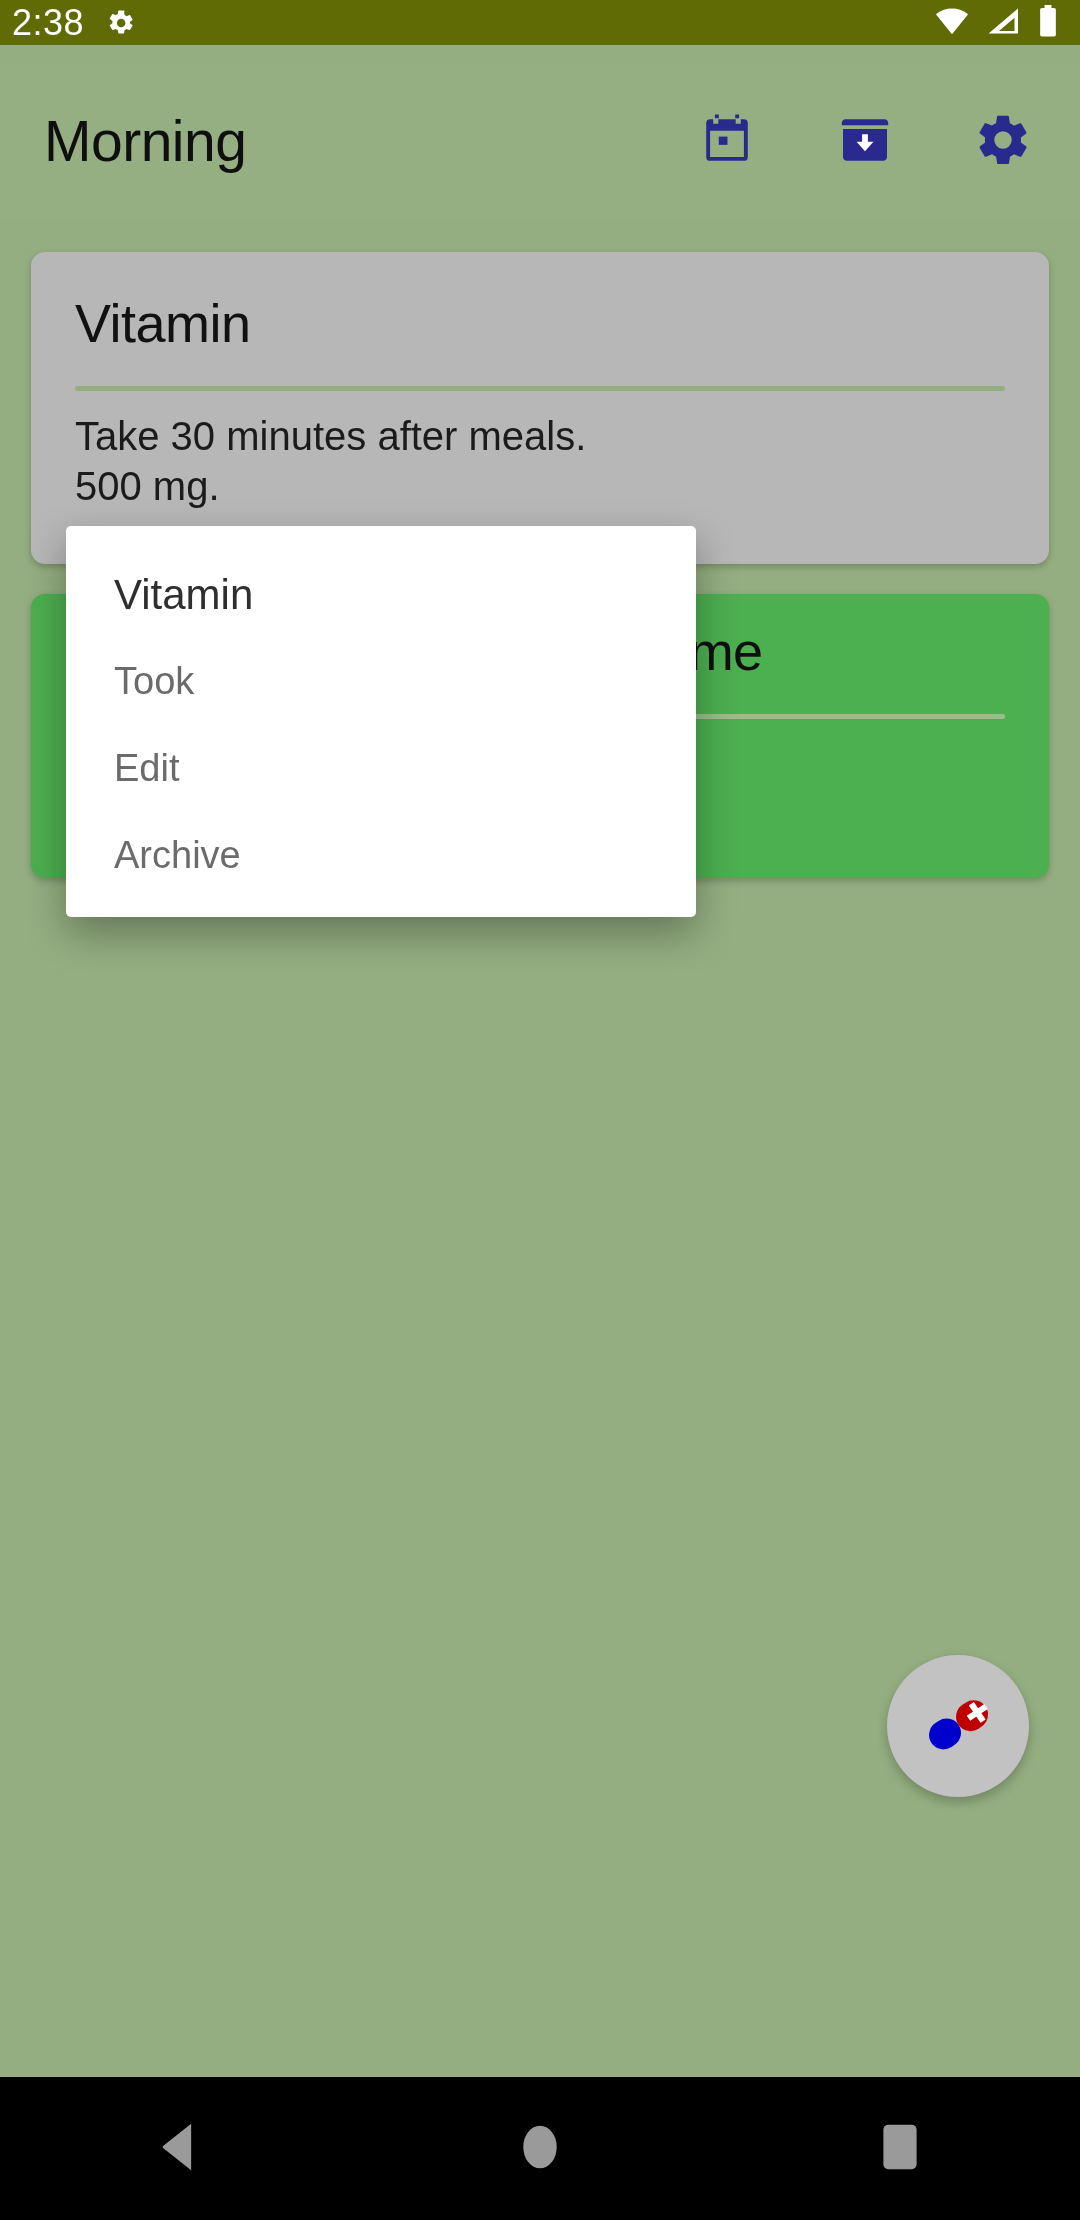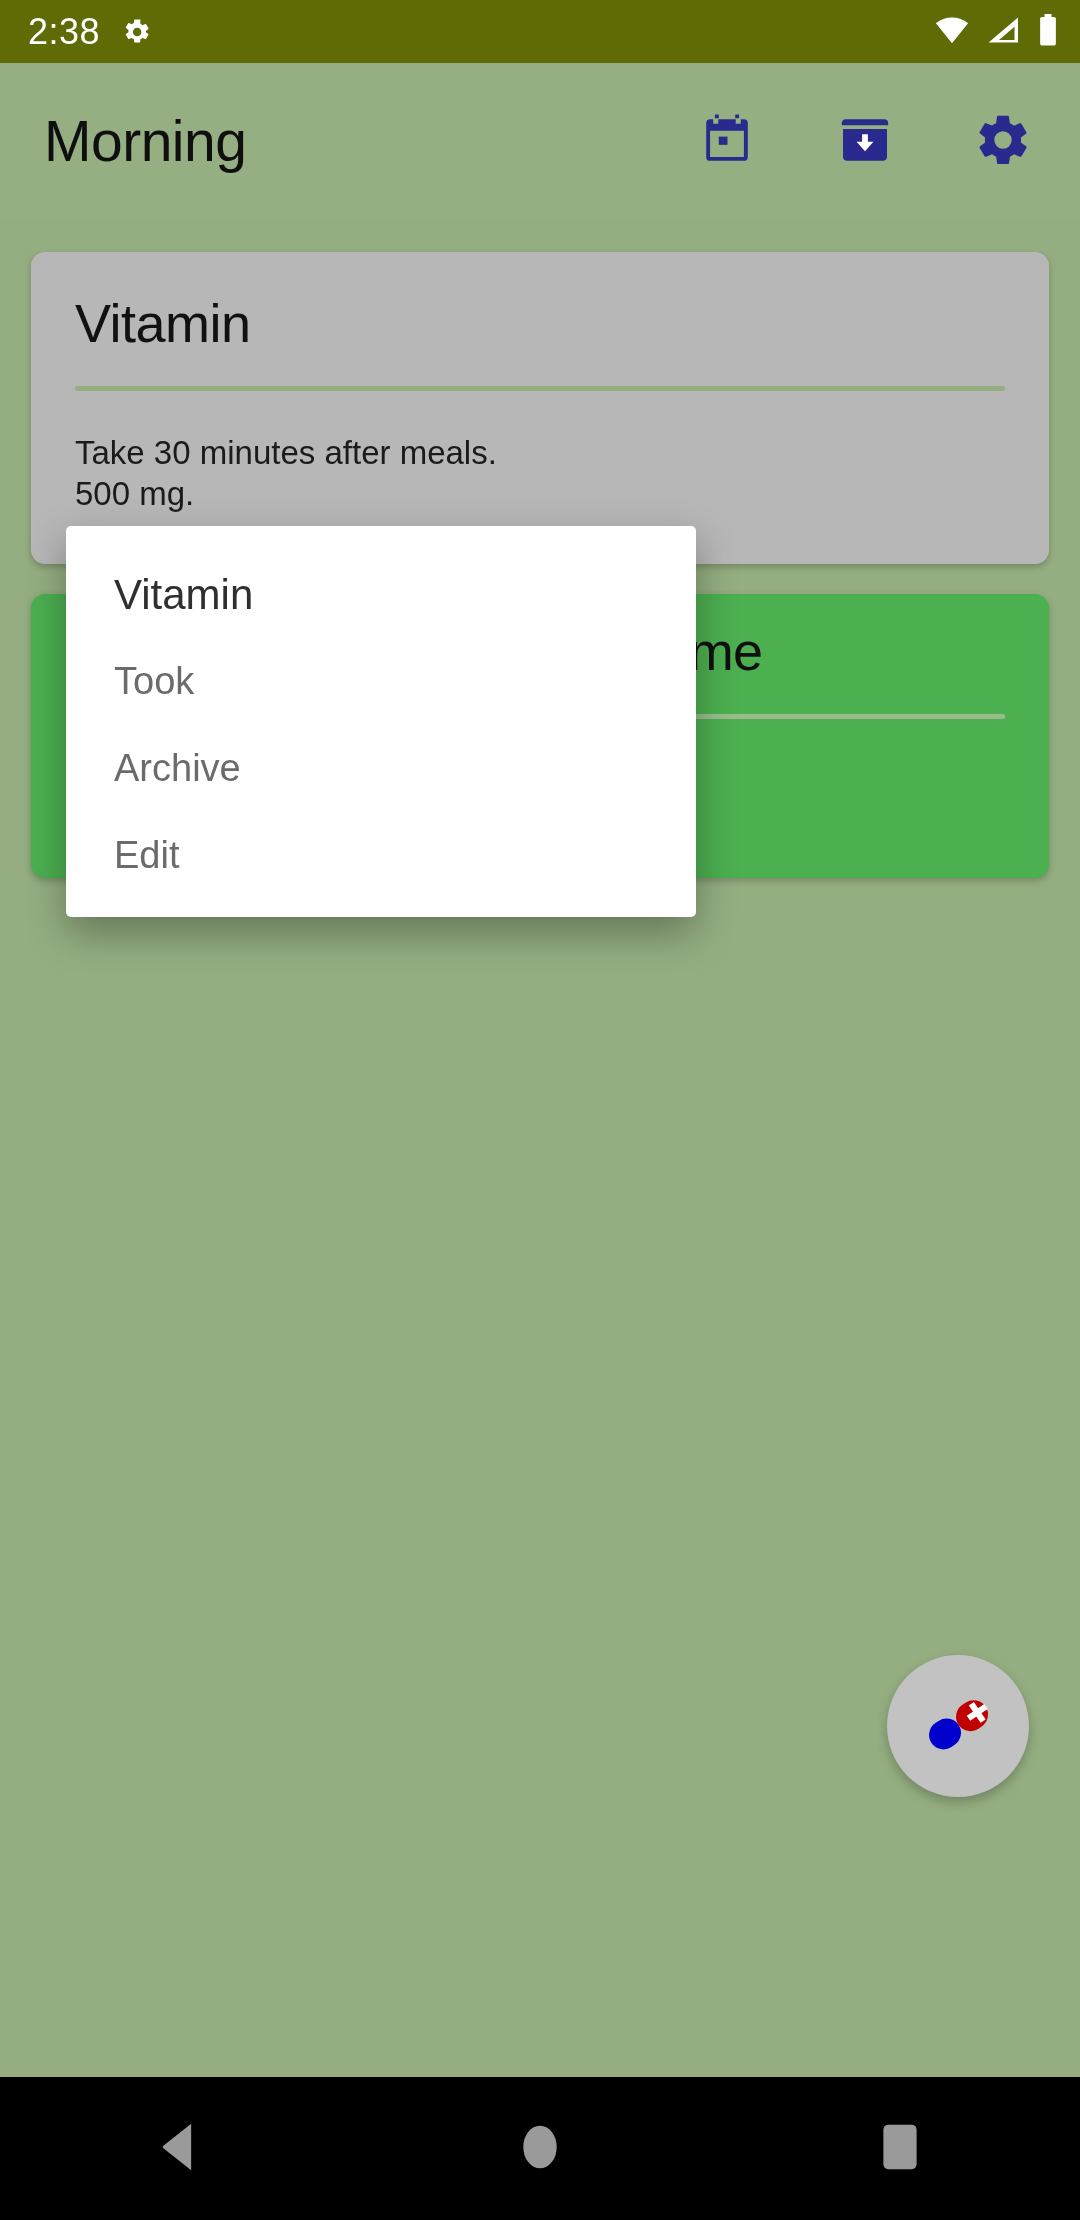--- a/index.html
+++ b/index.html
@@ -18,25 +18,25 @@
     height: 2220px;
     background: #94ae81;
     overflow: hidden;
   }
 
   
   .status-bar {
     position: absolute;
     top: 0; left: 0;
     width: 1080px;
-    height: 63px;
+    height: 45px;
     background: #606b06;
     display: flex;
     align-items: center;
-    padding: 0 22px 0 28px;
+    padding: 0 22px 0 12px;
   }
   .status-time {
     color: #ffffff;
     font-size: 36px;
     letter-spacing: 0.5px;
     line-height: 1;
   }
   .status-gear {
     margin-left: 22px;
     display: flex;
@@ -108,22 +108,22 @@
     line-height: 1;
     letter-spacing: -0.5px;
   }
   .card-divider {
     margin-top: 36px;
     height: 5px;
     background: #94ae81;
     border-radius: 2px;
   }
   .card-body {
-    margin-top: 41px;
-    font-size: 33px;
+    margin-top: 20px;
+    font-size: 40px;
     color: #1b1b1b;
     line-height: 1.25;
   }
 
   .card-medicine {
     top: 374px;
     height: 284px;
     background: #4caf50;
     overflow: hidden;
     display: flex;
@@ -454,22 +454,22 @@
         </div>
         <div class="nav-label">Etc</div>
       </div>
 
     </div>
   </div>
 
   <div class="dialog">
     <div class="dialog-title">Vitamin</div>
     <div class="dialog-item">Took</div>
+    <div class="dialog-item">Edit</div>
     <div class="dialog-item">Archive</div>
-    <div class="dialog-item">Edit</div>
   </div>
 
   <div class="android-nav">
     <div class="nav-btn">
       <span>
         <svg width="46" height="52" viewBox="0 0 24 28" aria-hidden="true">
           <path fill="#9a9a9a" d="M18 1.5 3.2 13.2a1 1 0 0 0 0 1.6L18 26.5V1.5Z"></path>
         </svg>
       </span>
     </div>

